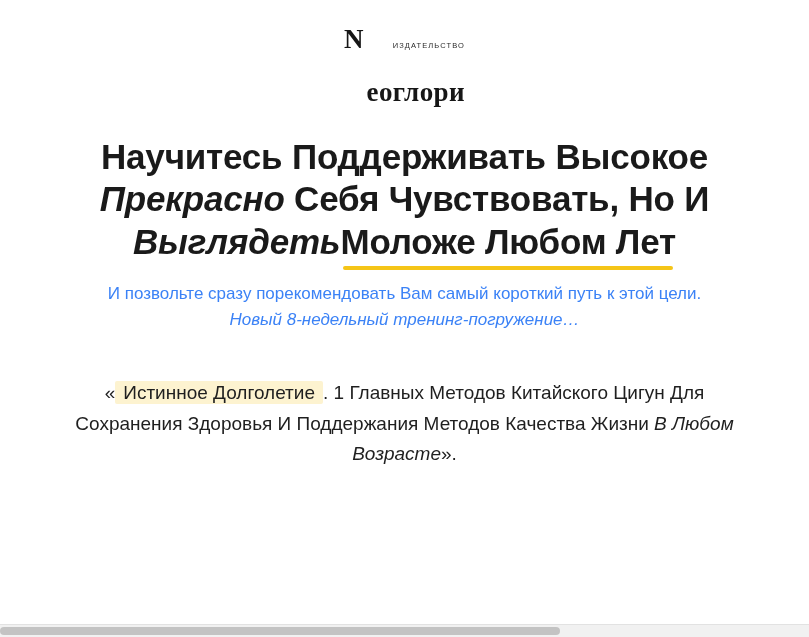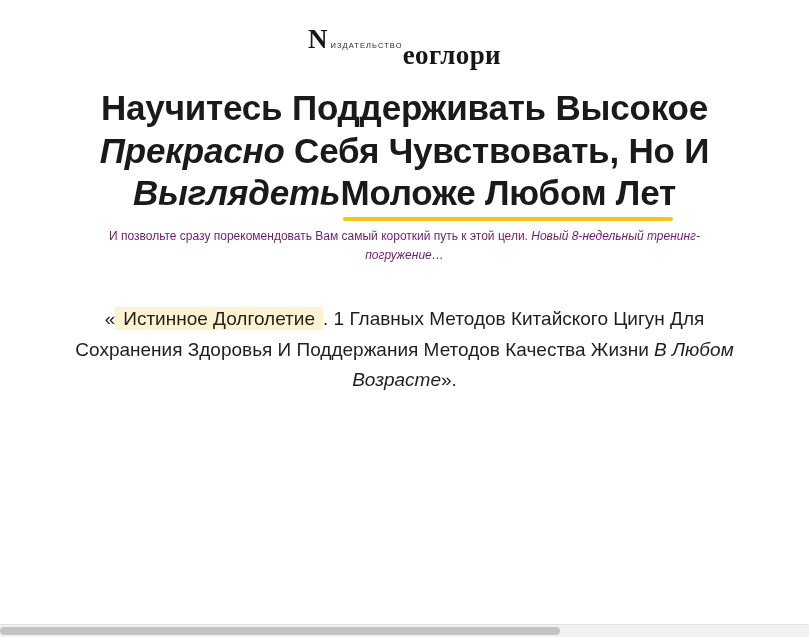--- a/index.html
+++ b/index.html
@@ -37,23 +37,24 @@
   }
   .logo-mark {
     font-family: "Liberation Serif", serif;
     font-size: 27px;
     font-weight: 700;
     color: #161616;
     line-height: 1;
   }
   .logo-textblock {
     display: flex;
-    flex-direction: row;
-    align-items: flex-start;
+    flex-direction: column;
+    align-items: flex-end;
     line-height: 1;
+    gap: 28px;
   }
   .logo-sub {
     font-family: "Liberation Sans", sans-serif;
     font-size: 7.5px;
     letter-spacing: 1.1px;
     color: #2a2a2a;
     margin-bottom: 1px;
   }
   .logo-name {
     font-family: "Liberation Serif", serif;
@@ -65,21 +66,21 @@
 
   
   .headline {
     width: 100%;
     text-align: center;
     font-size: 35px;
     line-height: 1.22;
     font-weight: 700;
     letter-spacing: -0.2px;
     color: #1a1a1a;
-    margin: 8px 0 0 0;
+    margin: 20px 0 0 0;
   }
   .headline .line {
     display: block;
     white-space: nowrap;
   }
   .headline em {
     font-style: italic;
     font-weight: 700;
   }
   .underline-wrap {
@@ -94,23 +95,23 @@
     bottom: -6px;
     height: 4px;
     border-radius: 3px;
     background: #f5c518;
   }
 
   
   .subpara {
     width: 640px;
     text-align: center;
-    font-size: 12px;
+    font-size: 17px;
     line-height: 1.55;
-    color: #701a75;
+    color: #3b82f6;
   }
   .subpara i {
     font-style: italic;
   }
 
   
   .quote {
     width: 700px;
     text-align: center;
     font-size: 19px;

